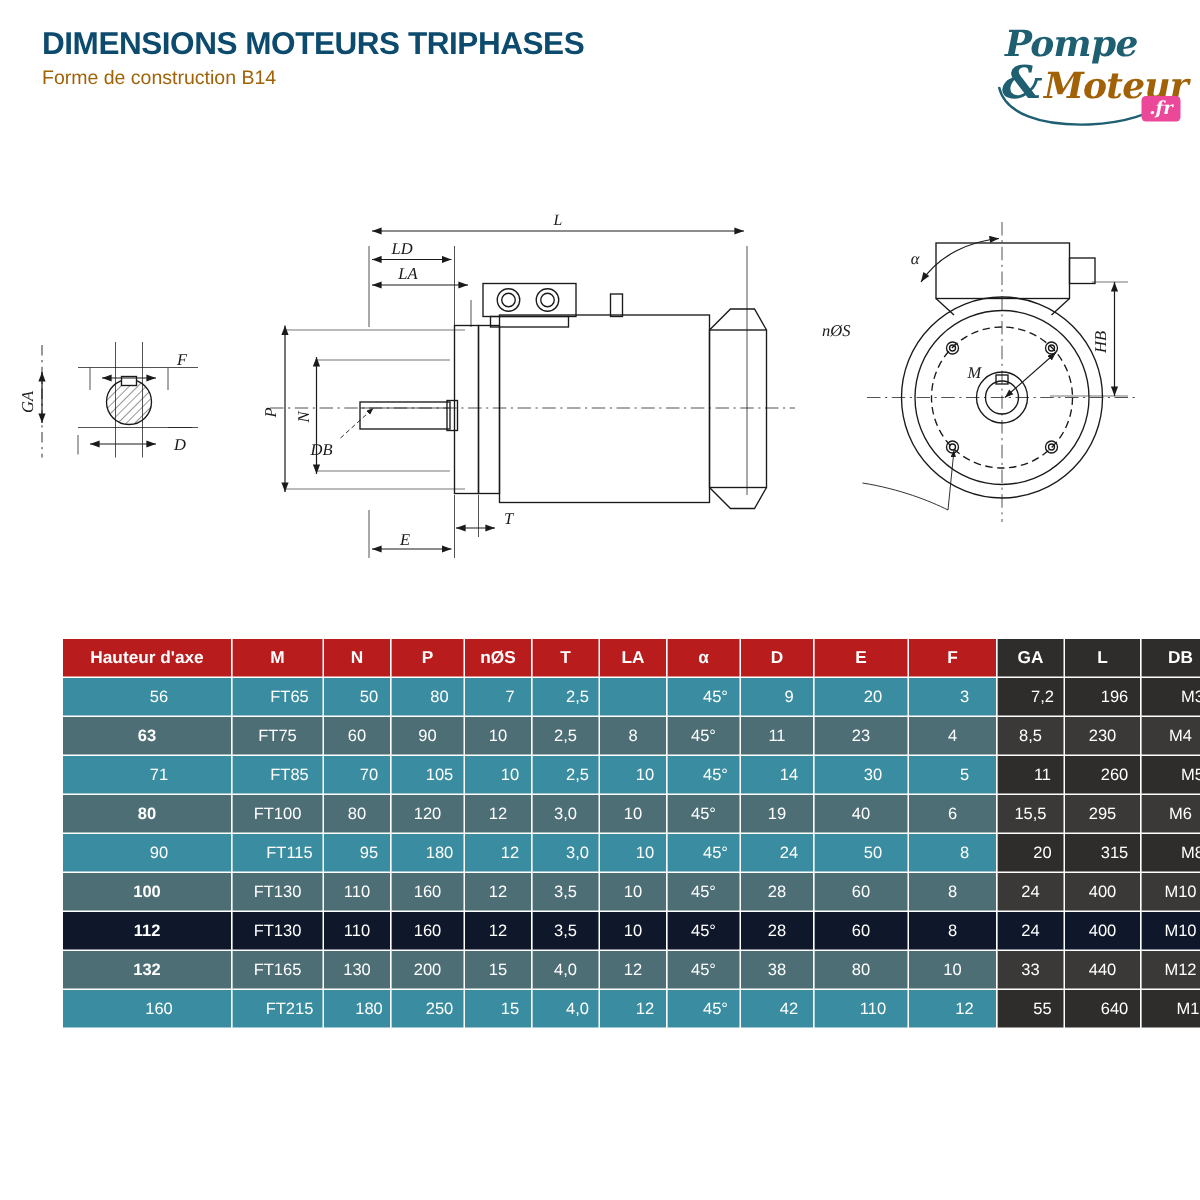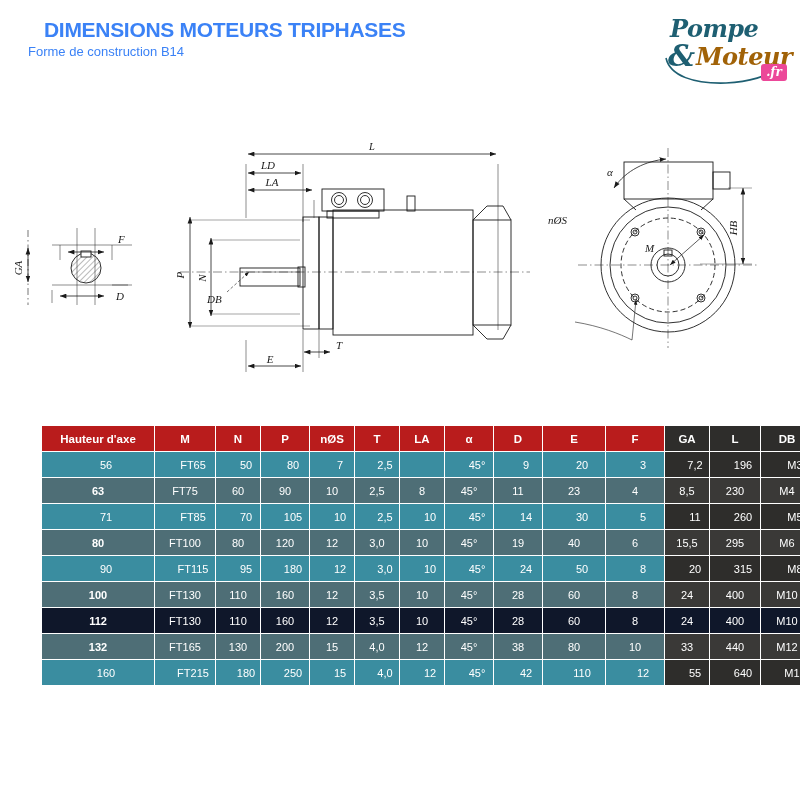--- a/index.html
+++ b/index.html
@@ -5,27 +5,26 @@
   html,body{margin:0;padding:0;}
   body{
     width:800px;height:800px;background:#ffffff;
     font-family:"Liberation Sans",sans-serif;
     color:#1a1a1a;position:relative;overflow:hidden;
   }
   
   #header{position:absolute;left:0;top:0;width:800px;height:100px;}
   #title{
     position:absolute;left:28px;top:18px;
-    font-size:21px;font-weight:bold;letter-spacing:-0.3px;color:#3b82f6;
+    font-size:21px;font-weight:bold;letter-spacing:-0.3px;color:#0c4a6e;
     white-space:nowrap;
-    margin-left:16px;
   }
   #subtitle{
     position:absolute;left:28px;top:44px;
-    font-size:13px;font-weight:normal;color:#3b82f6;white-space:nowrap;
+    font-size:13px;font-weight:normal;color:#a16207;white-space:nowrap;
   }
   
   #logo{position:absolute;left:660px;top:12px;width:130px;height:72px;}
   #logo-pompe{
     position:absolute;left:10px;top:2px;
     font-family:"DejaVu Serif",serif;font-style:italic;
     font-size:24px;font-weight:bold;color:#1e5f72;letter-spacing:-0.5px;
   }
   #logo-amp{
     position:absolute;left:8px;top:26px;

